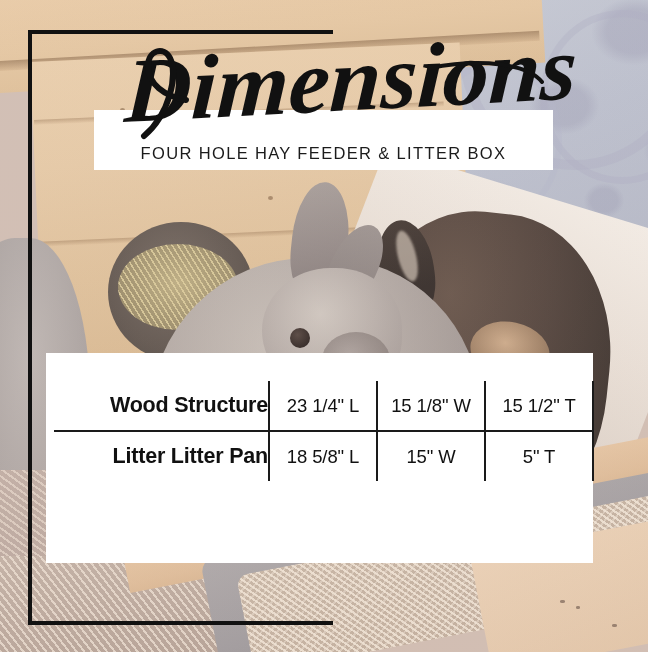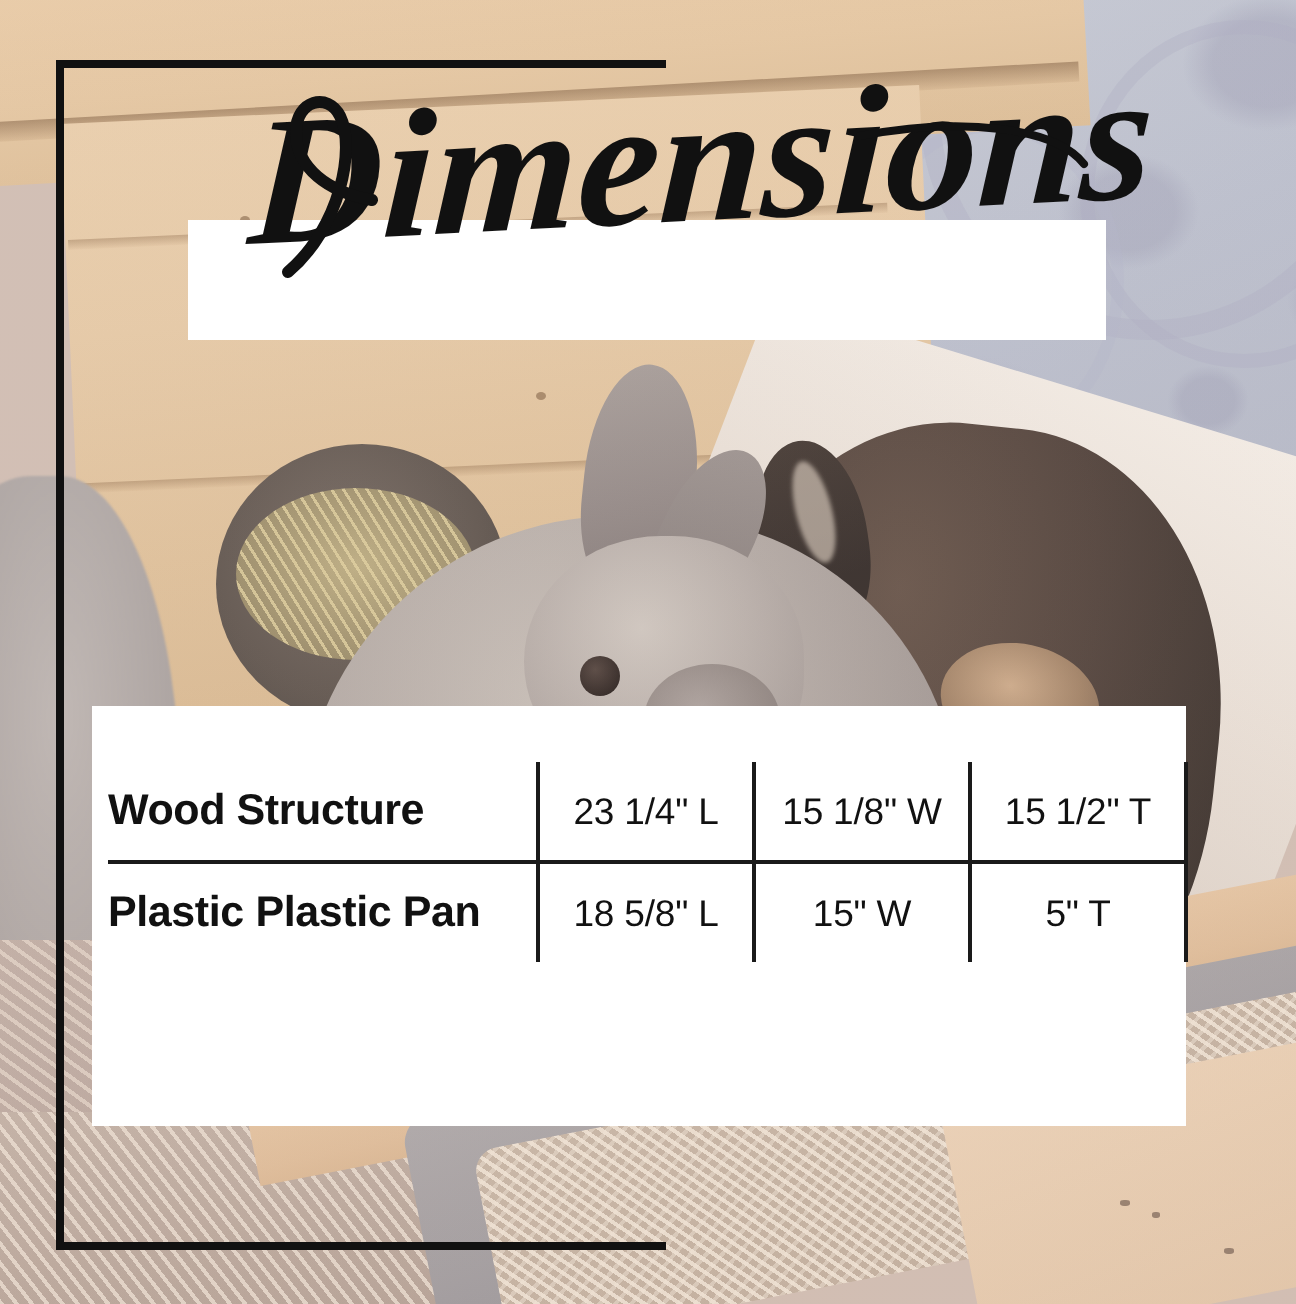--- a/index.html
+++ b/index.html
@@ -339,21 +339,21 @@
     table-layout: fixed;
   }
   table.dims td {
     padding: 0;
     height: 49px;
     vertical-align: middle;
     color: #111111;
   }
   td.label {
     width: 214px;
-    text-align: left;
+    text-align: right;
     font-weight: bold;
     font-size: 21.5px;
     letter-spacing: -0.2px;
     white-space: nowrap;
     padding-right: 6px;
   }
   td.val {
     width: 106px;
     text-align: center;
     font-size: 18.5px;
@@ -429,32 +429,33 @@
   <div class="banner"></div>
 
   <div class="title-script">
     <svg viewBox="0 0 420 110" preserveAspectRatio="xMinYMin meet" aria-hidden="true">
       <text x="2" y="82" font-family="Liberation Serif, serif" font-size="92" font-style="italic" font-weight="bold" fill="#111111" transform="skewX(-6) rotate(-3 2 82)">Dimensions</text>
       <path d="M14 96 C 40 74, 48 34, 40 18 C 34 6, 18 10, 18 26 C 18 44, 34 56, 56 60" fill="none" stroke="#111111" stroke-width="6" stroke-linecap="round"></path>
       <path d="M300 28 C 352 18, 398 24, 412 42" fill="none" stroke="#111111" stroke-width="4" stroke-linecap="round"></path>
     </svg>
   </div>
 
+  <div class="subtitle">FOUR HOLE HAY FEEDER &amp; LITTER BOX</div>
 
   <div class="table-panel">
     <table class="dims">
       <tbody>
         <tr class="ruled">
           <td class="label">Wood Structure</td>
           <td class="val">23 1/4" L</td>
           <td class="val">15 1/8" W</td>
           <td class="val last">15 1/2" T</td>
         </tr>
         <tr>
-          <td class="label">Plastic Plastic Pan</td>
+          <td class="label">Litter Litter Pan</td>
           <td class="val">18 5/8" L</td>
           <td class="val">15" W</td>
           <td class="val last">5" T</td>
         </tr>
       </tbody>
     </table>
   </div>
 
 </div>
 

